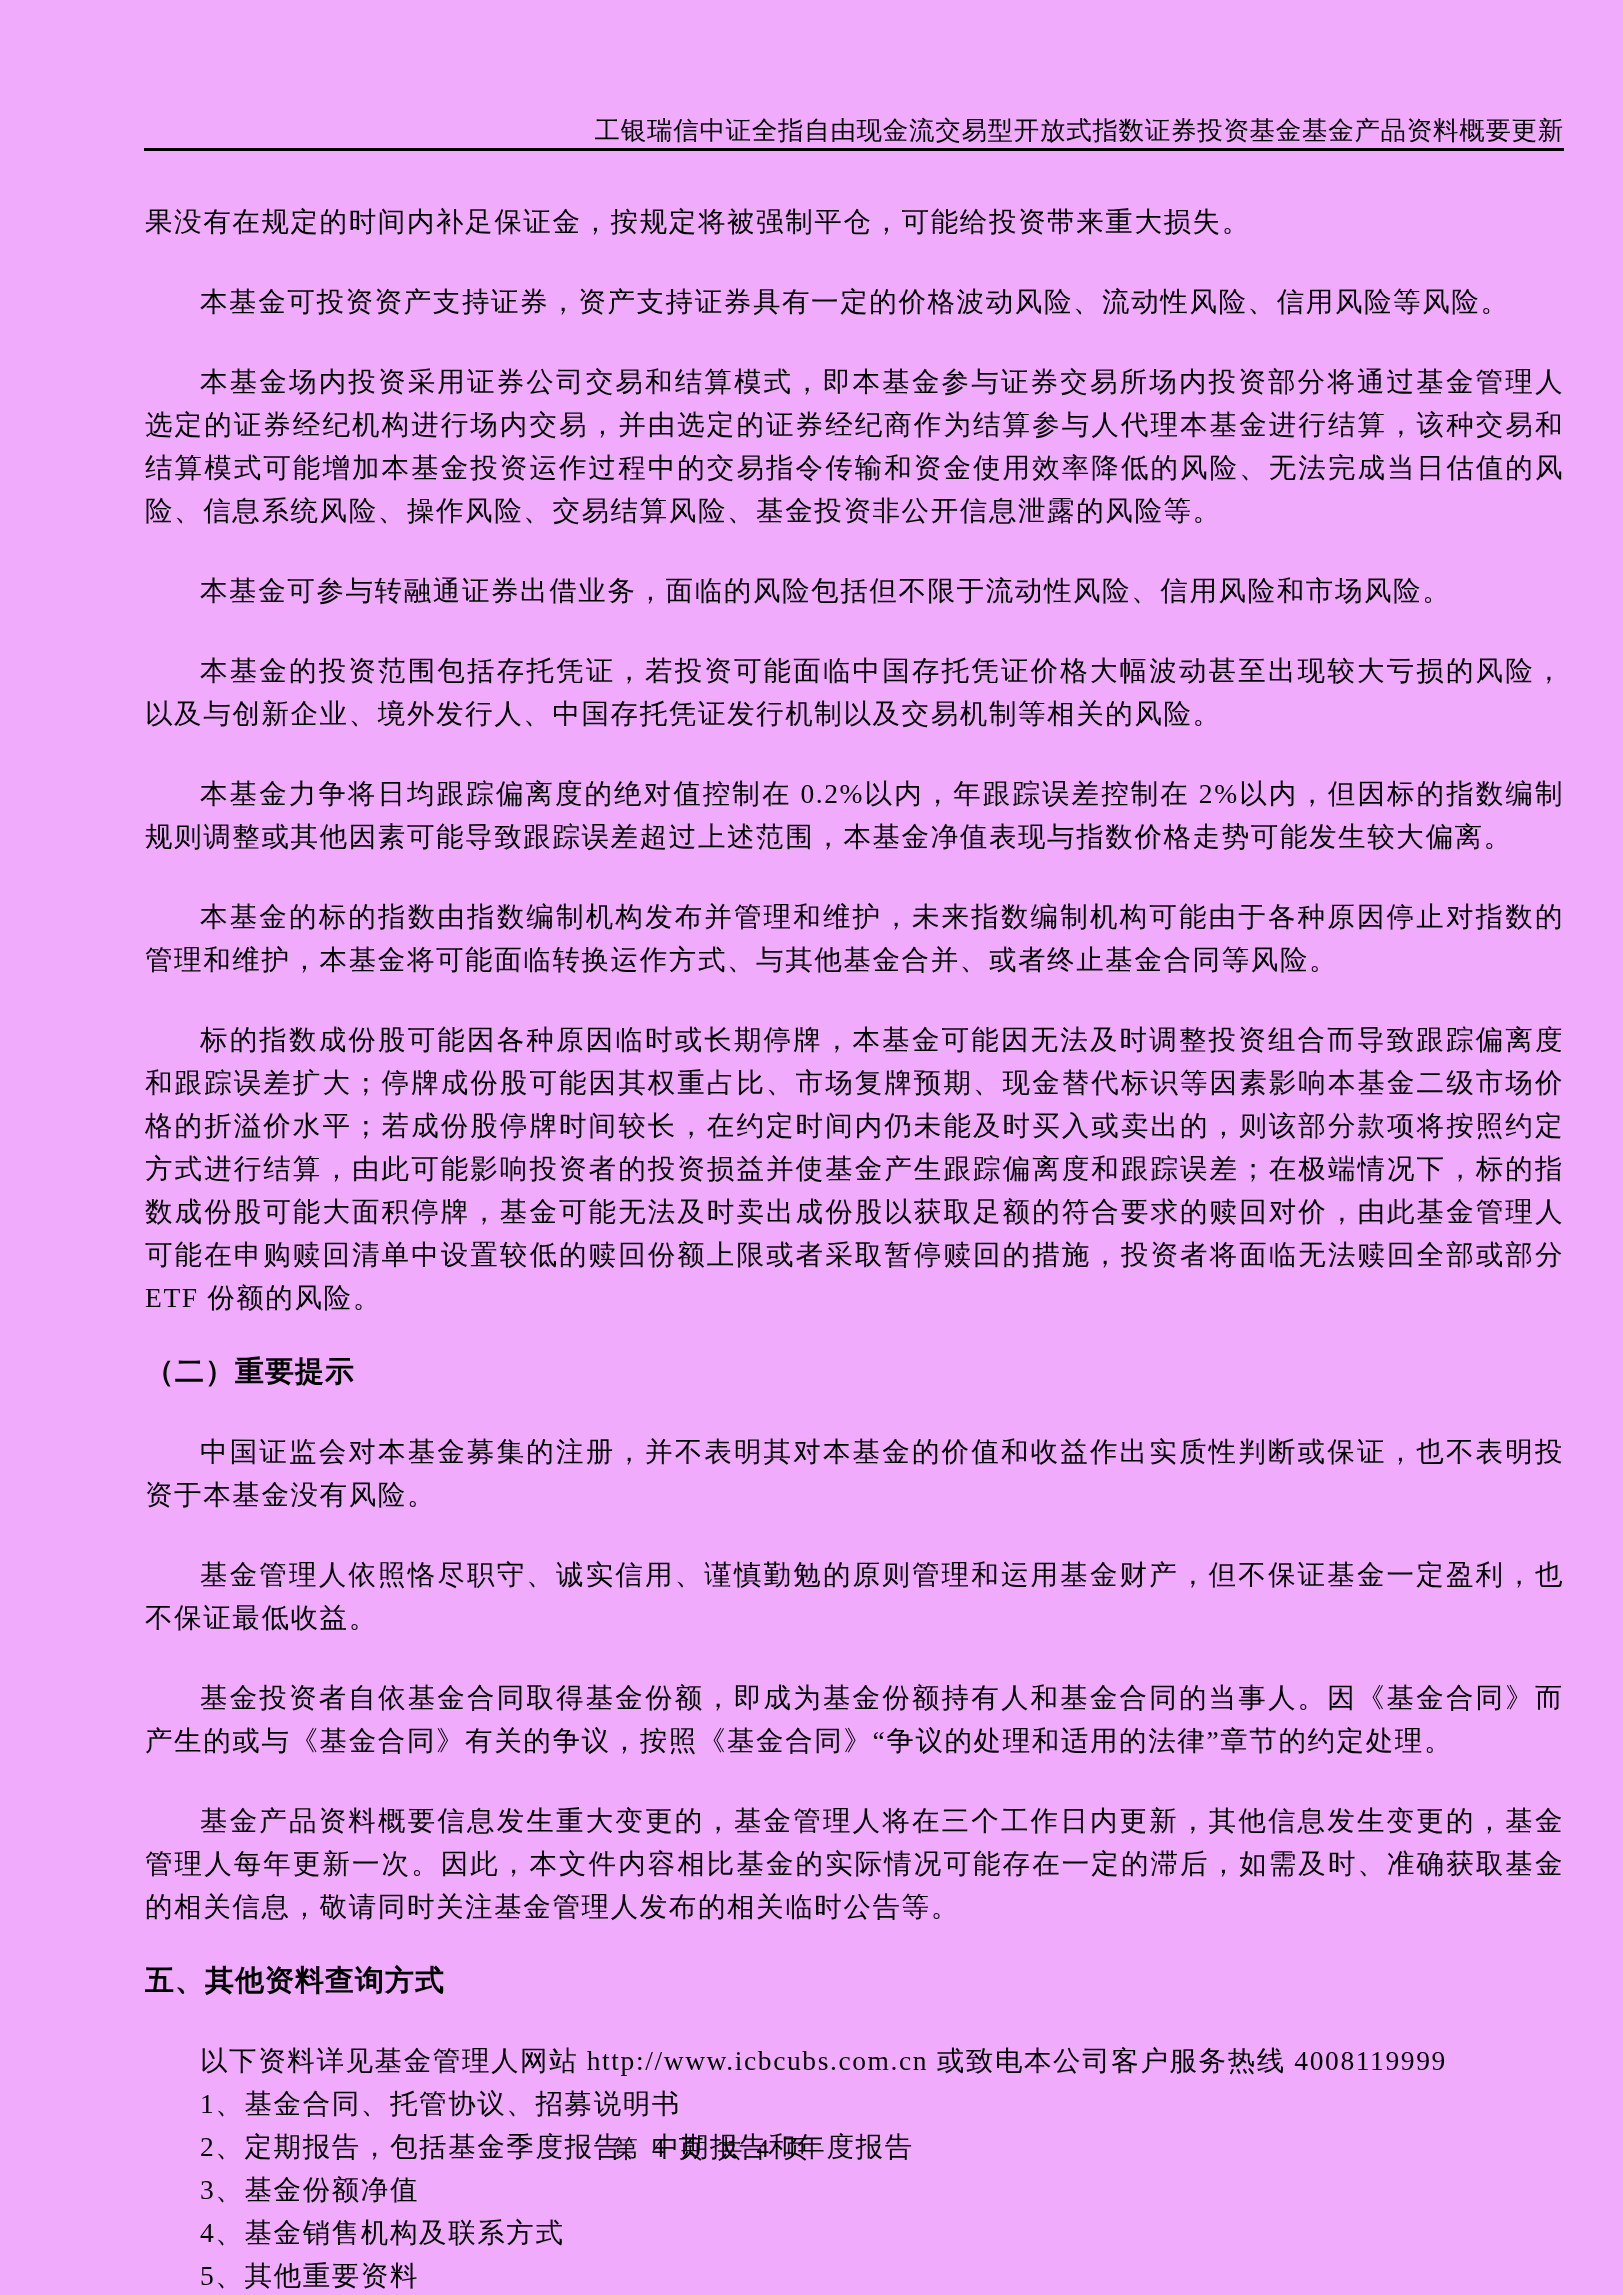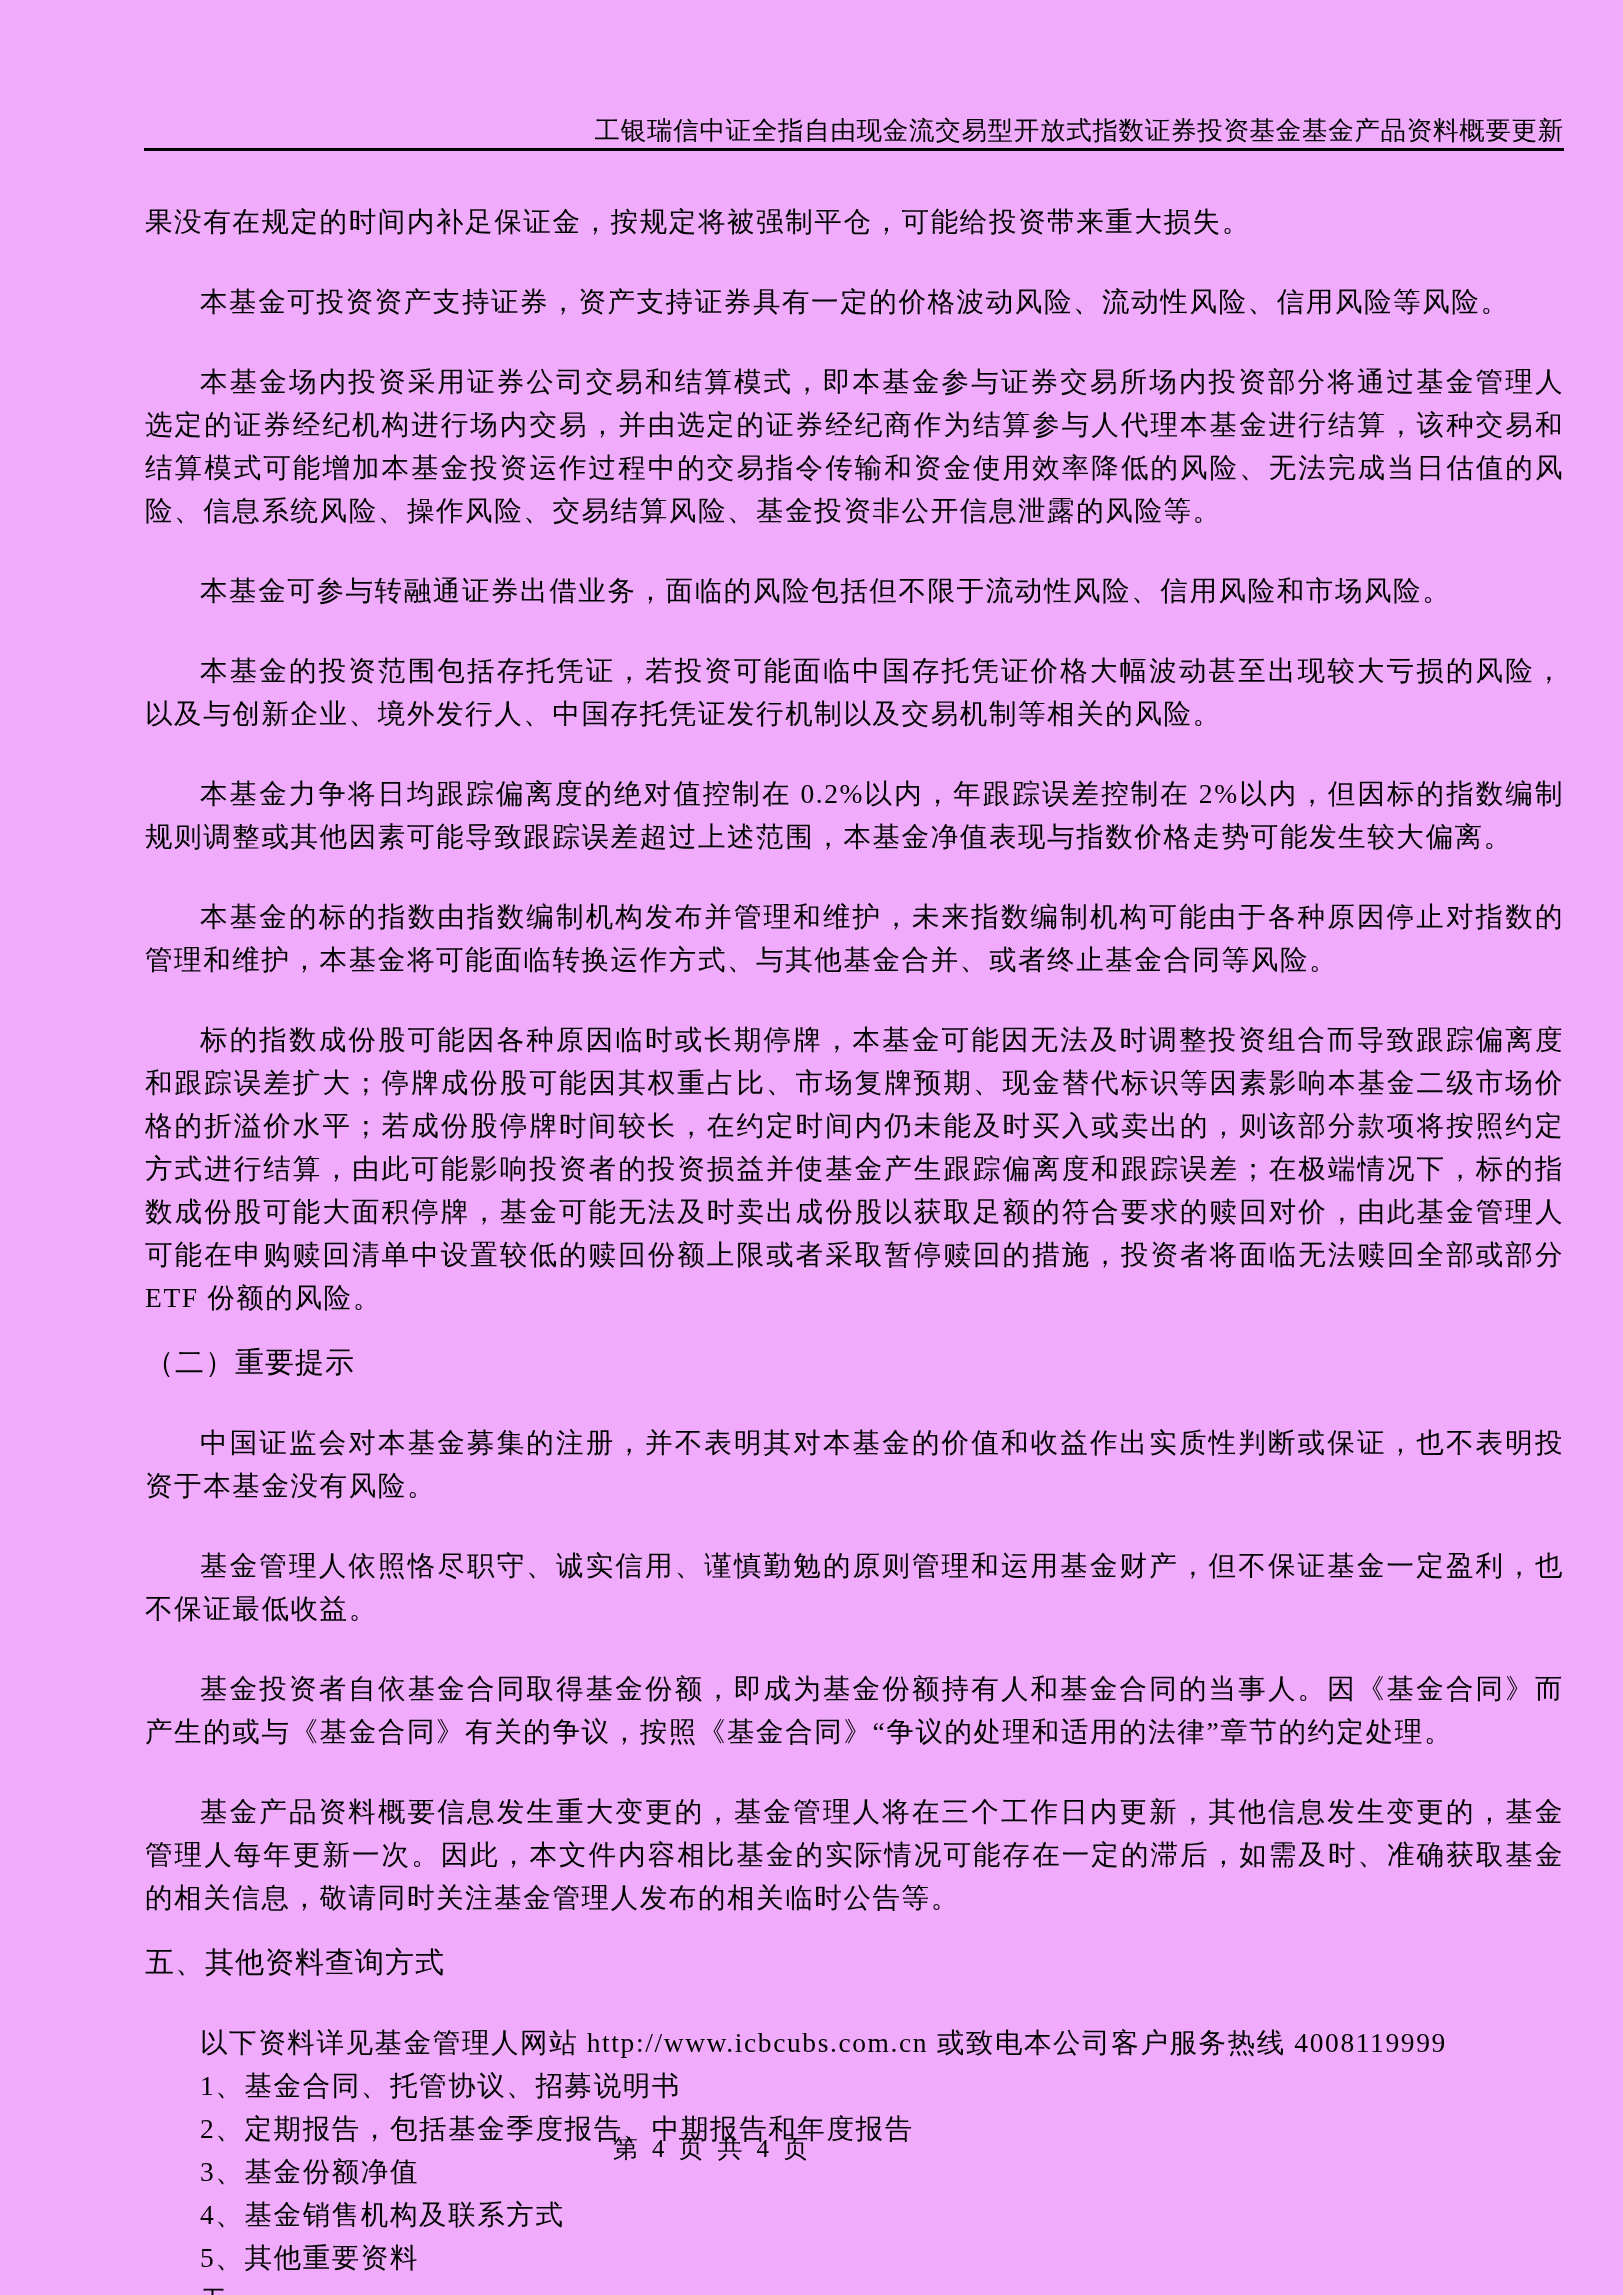--- a/index.html
+++ b/index.html
@@ -38,23 +38,23 @@
   .doc-body p {
     margin: 0;
     font-size: 27.5px;
     line-height: 43px;
     letter-spacing: 1.6px;
     text-align: justify;
   }
   .doc-body p.para { text-indent: 2em; margin-top: 37px; }
   .doc-body p.list { text-indent: 2em; text-align: left; }
   .doc-body p.heading {
-    font-weight: normal;
+    font-weight: bold;
     font-size: 29px;
-    margin-top: 22px;
+    margin-top: 31px;
     text-align: left;
     letter-spacing: 1px;
   }
   .page-footer {
     position: absolute;
     top: 2132px;
     left: 0;
     width: 1425px;
     text-align: center;
     font-size: 25px;

